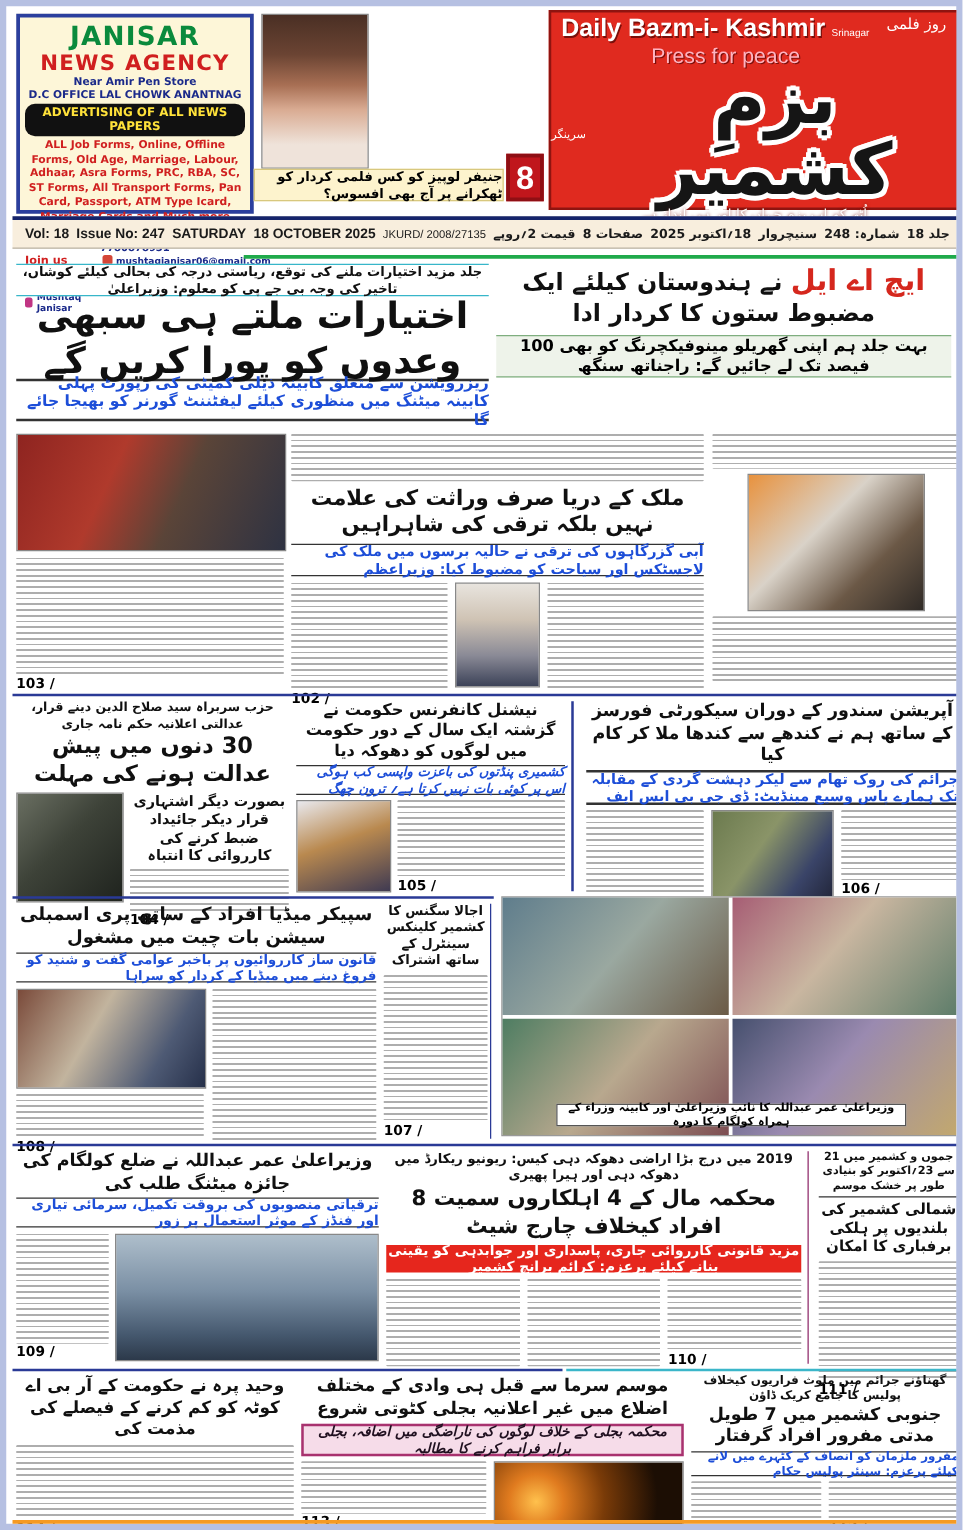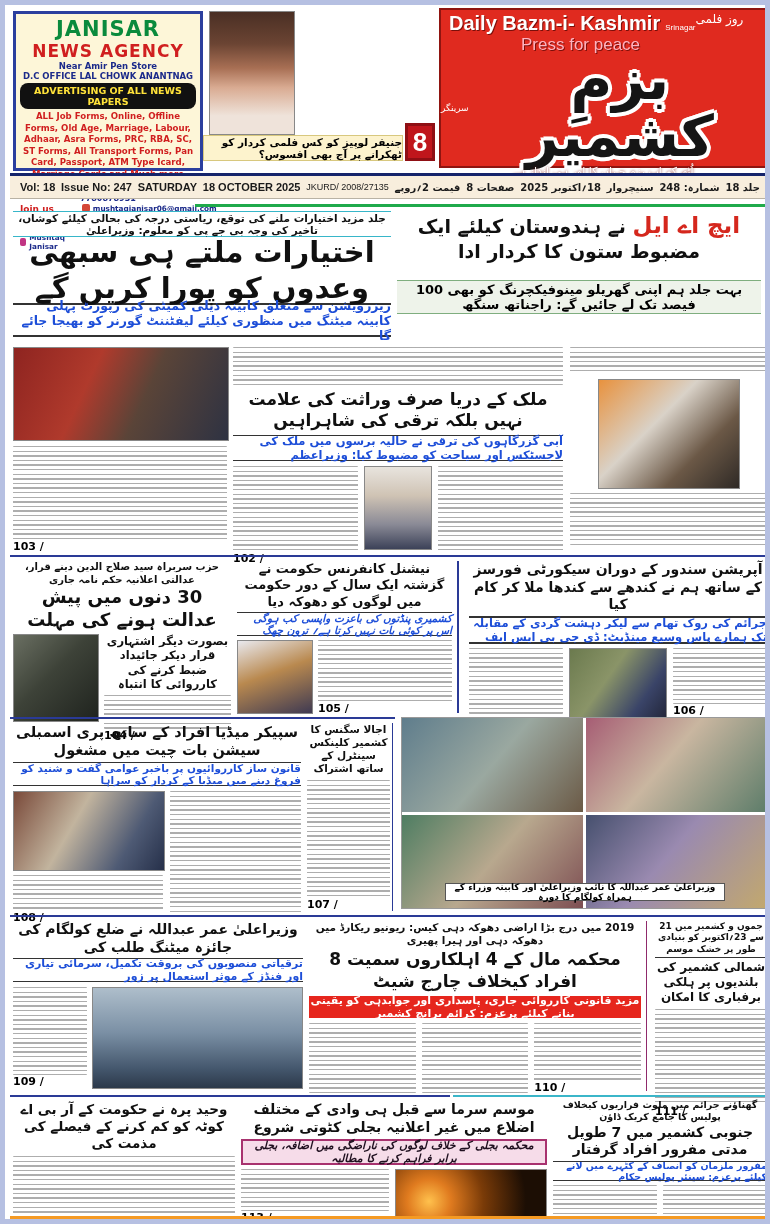--- a/index.html
+++ b/index.html
@@ -94,21 +94,21 @@
           </div>
       </div>
     </div>
   </div>
 
   <div class="abs ph ph-jlo" style="left:204px;top:6px;width:86px;height:124px;"></div>
   <div class="abs caption-yellow u" style="left:198px;top:130px;width:200px;height:26px;display:flex;align-items:center;justify-content:center;font-size:10.5px;">جنیفر لوپیز کو کس فلمی کردار کو ٹھکرانے پر آج بھی افسوس؟</div>
   <div class="abs pagebadge" style="left:400px;top:118px;width:30px;height:38px;">8</div>
 
   <div class="abs mast" style="left:434px;top:3px;width:328px;height:160px;">
-    <div style="display:flex;justify-content:flex-start;align-items:flex-start;padding:2px 8px 0 8px;">
+    <div style="display:flex;justify-content:space-between;align-items:flex-start;padding:2px 8px 0 8px;">
       <div>
         <span class="en" style="font-weight:bold;font-size:20px;text-shadow:1px 1px 0 #7a0f0a;">Daily Bazm-i- Kashmir</span>
         <span class="en" style="font-size:8px;">Srinagar</span>
       </div>
       <div class="u" style="font-size:12px;">روز فلمی</div>
     </div>
     <div class="en" style="color:#ffb3c0;font-weight:normal;font-size:17px;margin-left:80px;text-shadow:1px 1px 0 #7a0f0a;">Press for peace</div>
     <div style="display:flex;align-items:center;justify-content:center;gap:6px;margin-top:-4px;">
       <span class="u" style="font-size:9px;">سرینگر</span>
       <span class="u mtitle">بزمِ کشمیر</span>
@@ -136,21 +136,21 @@
     <div class="kick u" style="height:24px;font-size:10.5px;border-color:#37b6c9;">جلد مزید اختیارات ملنے کی توقع، ریاستی درجہ کی بحالی کیلئے کوشاں، تاخیر کی وجہ بی جے پی کو معلوم: وزیراعلیٰ</div>
     <div class="hd u" style="font-size:29px;height:66px;display:flex;align-items:center;justify-content:center;">اختیارات ملتے ہی سبھی وعدوں کو پورا کریں گے</div>
     <div class="strip u" style="height:30px;font-size:12.5px;">ریزرویشن سے متعلق کابینہ ذیلی کمیٹی کی رپورٹ پہلی کابینہ میٹنگ میں منظوری کیلئے لیفٹننٹ گورنر کو بھیجا جائے گا</div>
   </div>
 
   <div class="abs" style="left:392px;top:206px;width:370px;height:128px;border-right:2px solid #2a3a96;padding-right:4px;">
     <div class="hd u" style="font-size:19px;">
       <span class="accent-red" style="font-size:23px;">ایچ اے ایل</span>
       <span>نے ہندوستان کیلئے ایک مضبوط ستون کا کردار ادا</span>
     </div>
-    <div class="greenstrip u" style="height:32px;font-size:13px;margin-top:16px;">بہت جلد ہم اپنی گھریلو مینوفیکچرنگ کو بھی 100 فیصد تک لے جائیں گے: راجناتھ سنگھ</div>
+    <div class="greenstrip u" style="height:32px;font-size:13px;margin-top:4px;">بہت جلد ہم اپنی گھریلو مینوفیکچرنگ کو بھی 100 فیصد تک لے جائیں گے: راجناتھ سنگھ</div>
   </div>
 
   <div class="abs" style="left:0px;top:338px;width:770px;height:2px;"></div>
 
   <div class="abs" style="left:8px;top:342px;width:214px;height:204px;">
     <div class="ph ph-omar" style="width:214px;height:92px;"></div>
     <div class="sim" style="width:214px;height:94px;margin-top:5px;"></div>
     <div class="endno">103 /</div>
   </div>
 

